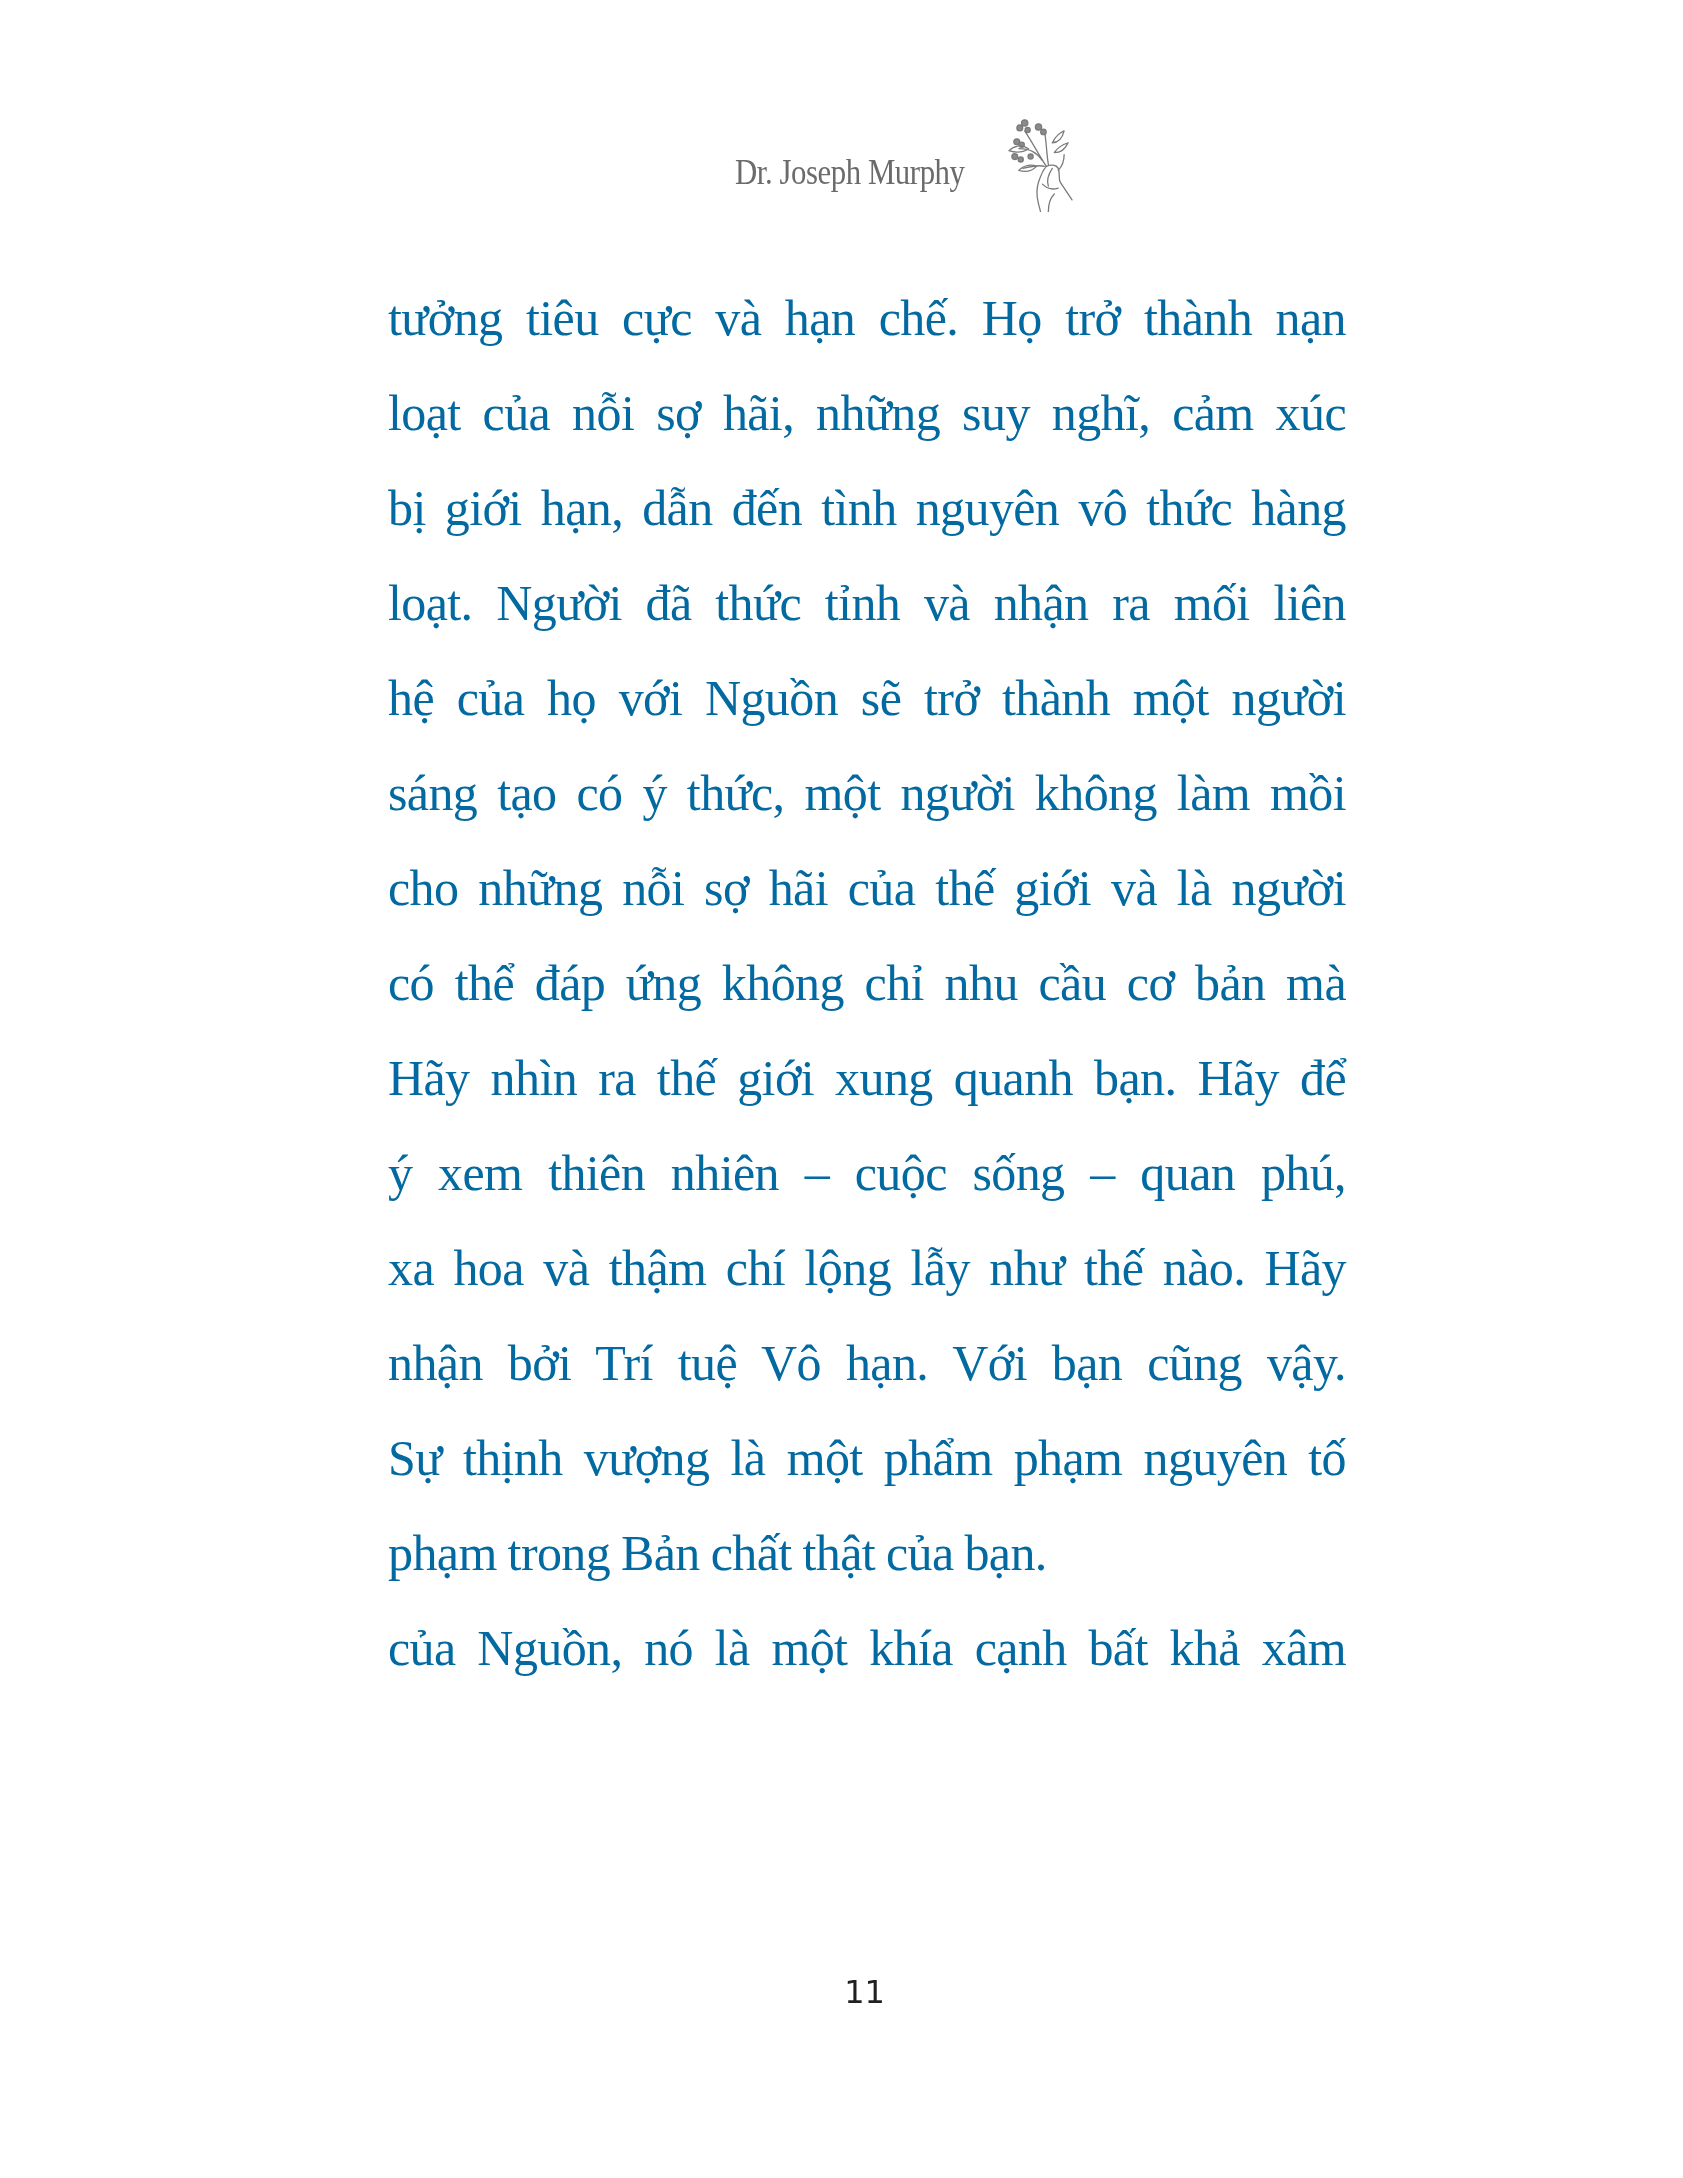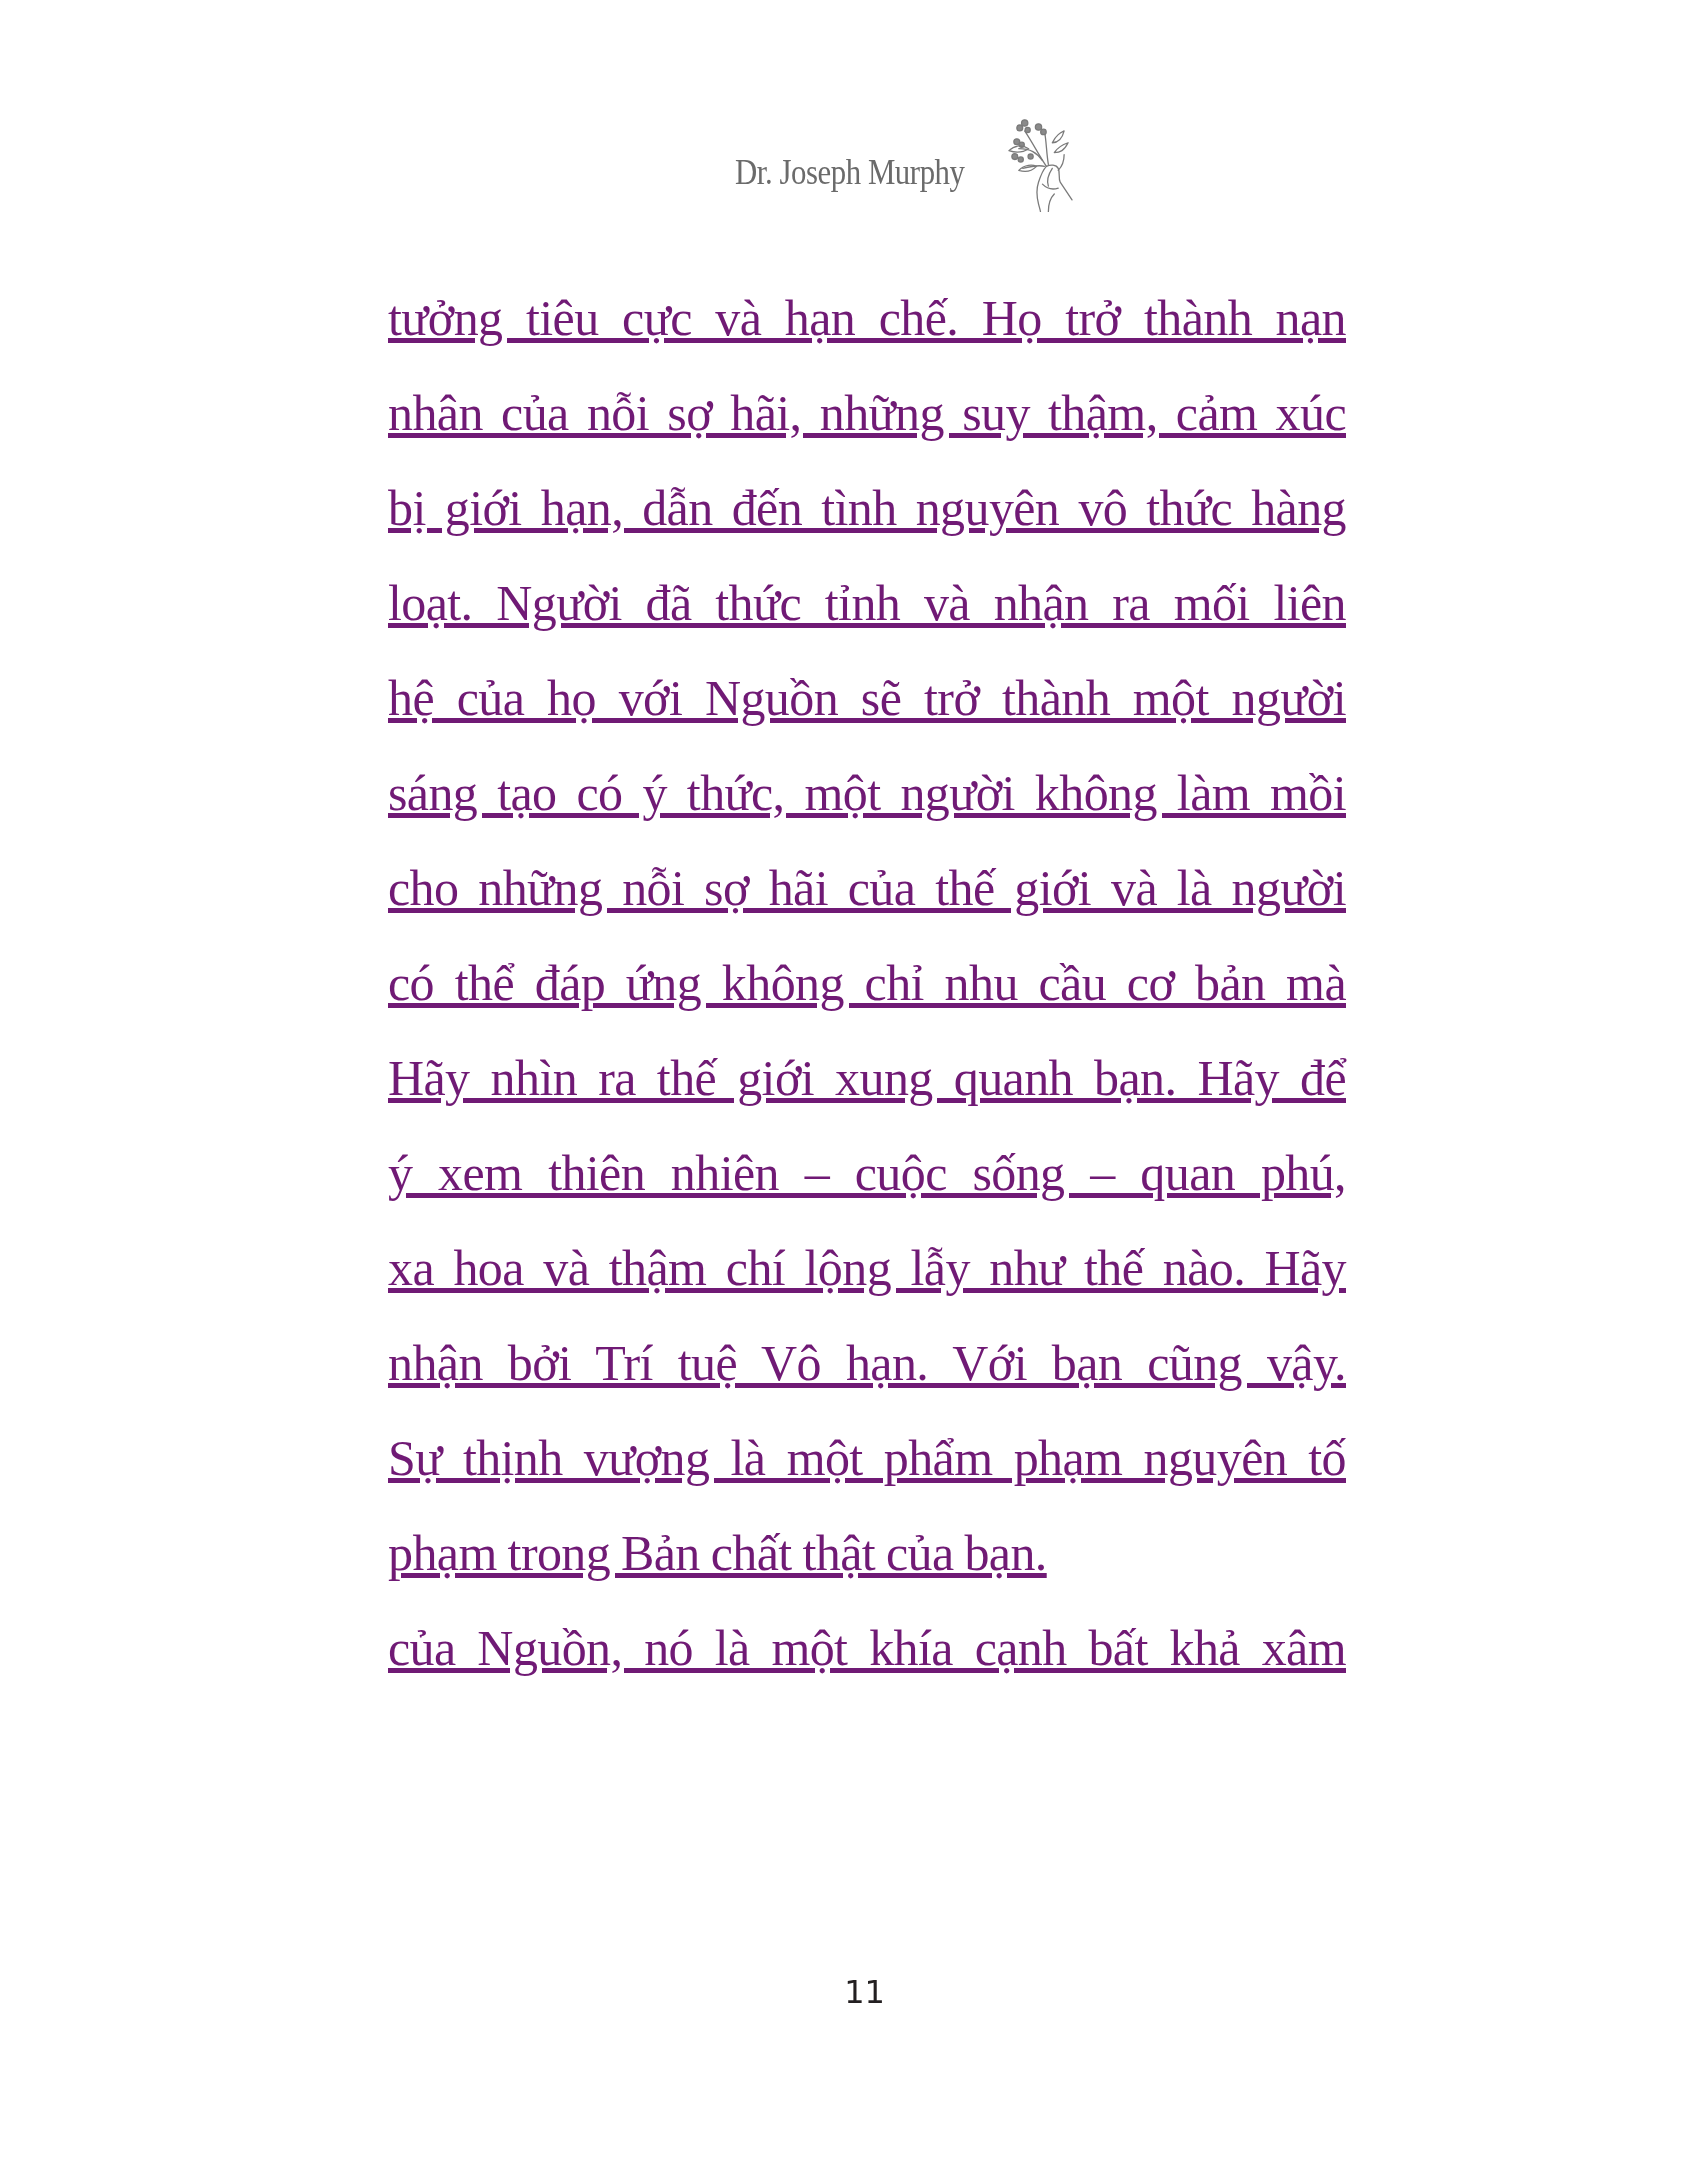--- a/index.html
+++ b/index.html
@@ -15,21 +15,21 @@
     font-size: 35px; color: #6b6b6b; letter-spacing: -0.5px;
     transform: scaleX(0.88); transform-origin: left center;
     margin-left: 27px; margin-top: 18px; white-space: nowrap;
     font-weight: normal;
   }
   .ornament { position: absolute; left: 295px; top: 0px; width: 71px; height: 103px; }
 
   .body-text {
     position: absolute; left: 373px; top: 271px; width: 958px;
     font-family: "Liberation Serif", serif;
-    font-size: 50px; line-height: 95px; color: #701a75; text-decoration: underline;
+    font-size: 50px; line-height: 95px; color: #0369a1;
   }
   .line {
     display: block; height: 95px; white-space: nowrap;
     text-align: justify; text-align-last: justify;
     letter-spacing: -0.6px; word-spacing: -1px;
   }
   .line.last { text-align-last: left; }
 
   .folio {
     position: absolute; left: 0; width: 1699px; top: 1973px; text-align: center;
@@ -70,21 +70,21 @@
       <path d="M44 58 C40 62 38 68 36 74 C34 80 34 88 36 96 C37 100 38 103 38 104"></path>
       <path d="M50 60 C46 66 44 72 46 78"></path>
       <path d="M56 62 C60 58 62 52 62 46"></path>
       <path d="M40 76 C44 80 50 82 56 80"></path>
       <path d="M46 104 C46 96 48 90 52 86"></path>
     </svg>
   </div>
 
   <div class="body-text">
     <span class="line">tưởng tiêu cực và hạn chế. Họ trở thành nạn</span>
-    <span class="line">nhân của nỗi sợ hãi, những suy thậm, cảm xúc</span>
+    <span class="line">loạt của nỗi sợ hãi, những suy nghĩ, cảm xúc</span>
     <span class="line">bị giới hạn, dẫn đến tình nguyên vô thức hàng</span>
     <span class="line">loạt. Người đã thức tỉnh và nhận ra mối liên</span>
     <span class="line">hệ của họ với Nguồn sẽ trở thành một người</span>
     <span class="line">sáng tạo có ý thức, một người không làm mồi</span>
     <span class="line">cho những nỗi sợ hãi của thế giới và là người</span>
     <span class="line">có thể đáp ứng không chỉ nhu cầu cơ bản mà</span>
     <span class="line">Hãy nhìn ra thế giới xung quanh bạn. Hãy để</span>
     <span class="line">ý xem thiên nhiên – cuộc sống – quan phú,</span>
     <span class="line">xa hoa và thậm chí lộng lẫy như thế nào. Hãy</span>
     <span class="line">nhận bởi Trí tuệ Vô hạn. Với bạn cũng vậy.</span>

